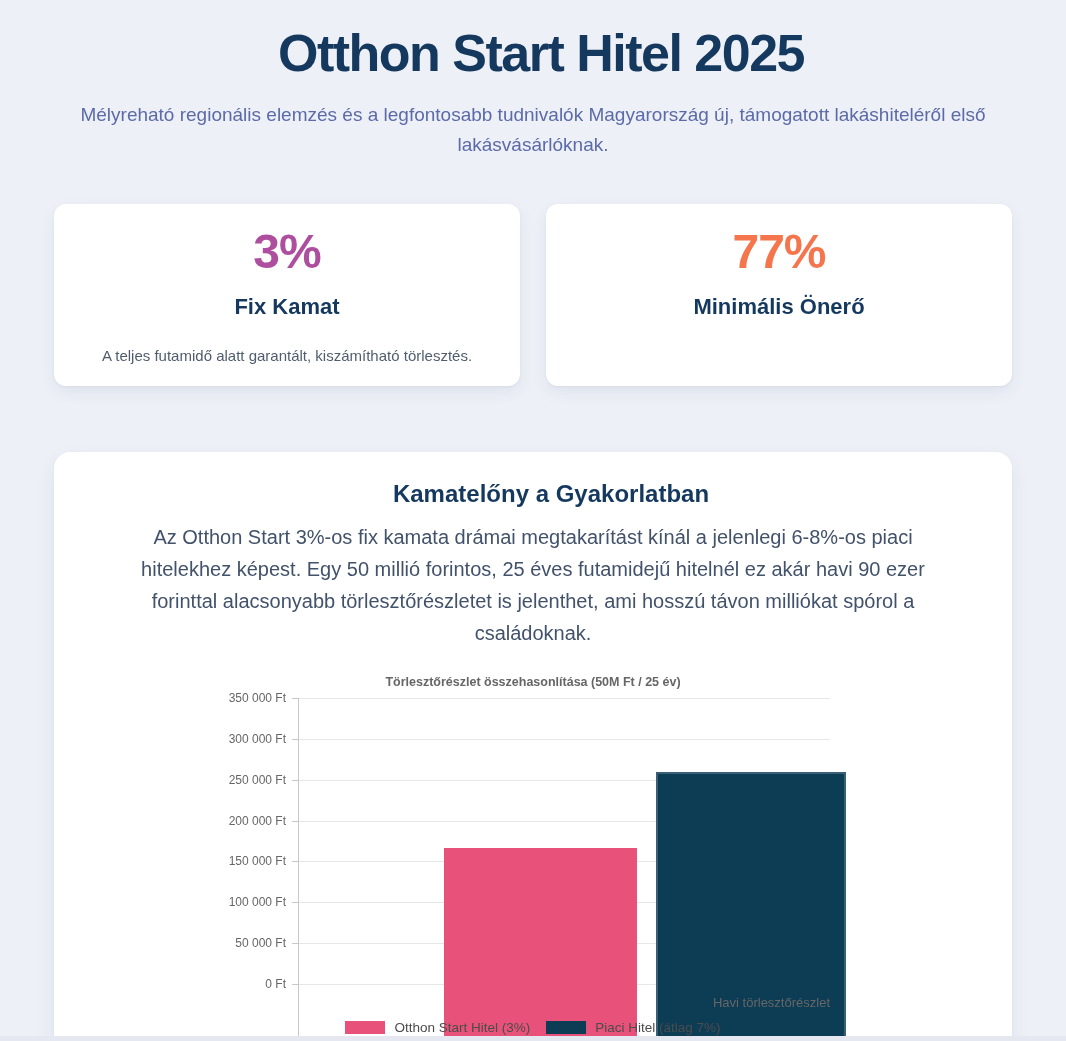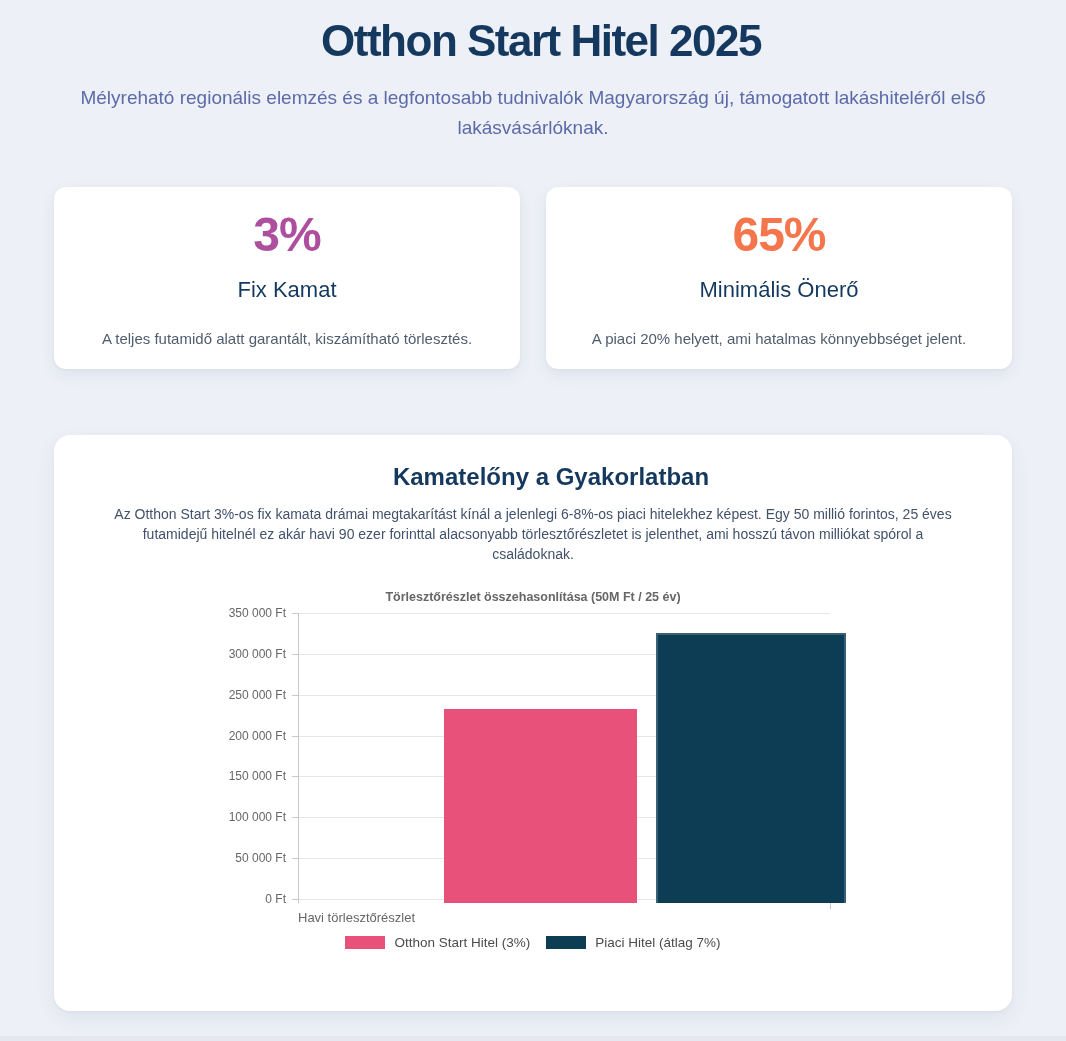--- a/index.html
+++ b/index.html
@@ -9,75 +9,75 @@
     background:#edf0f6;
   }
   .page {
     position:relative;
     width:1066px; height:1041px;
     margin:0 auto;
     background:#edf0f6;
     overflow:hidden;
   }
   .page-title {
-    margin:0; padding-top:16px;
+    margin:8px; padding-top:16px;
     text-align:center;
-    font-size:44px; font-weight:800; letter-spacing:-1.5px;
+    font-size:52px; font-weight:800; letter-spacing:-1.5px;
     color:#15395e; line-height:1.15;padding-left:16px;
   }
   .page-subtitle {
     margin:16px auto 16px; max-width:910px;
     text-align:center;
     font-size:19px; line-height:30px;
     color:#5c6ba8;
   }
   .stats-row {
     display:flex; gap:26px;
     width:958px; margin:44px auto 0;
   }
   .stat-card {
     flex:1 1 0;
     background:#ffffff; border-radius:12px;
     box-shadow:0 6px 16px rgba(40,60,110,0.07), 0 1px 3px rgba(40,60,110,0.05);
     padding:24px 24px 18px;
     text-align:center; min-height:182px;
   }
   .stat-value { font-size:48px; font-weight:800; line-height:1; letter-spacing:-1px; }
-  .stat-label { margin-top:18px; font-size:22px; font-weight:400; color:#15395e; line-height:26px; }
+  .stat-label { margin-top:18px; font-size:22px; font-weight:700; color:#15395e; line-height:26px; }
   .stat-description { margin-top:24px; font-size:15px; color:#505d6e; line-height:23px; }
 
   .analysis-card {
     width:958px; margin:66px auto 0;
     background:#ffffff; border-radius:16px;
     box-shadow:0 8px 20px rgba(40,60,110,0.07), 0 1px 3px rgba(40,60,110,0.05);
     padding:28px 0 28px;
     min-height:576px;
   }
   .section-title {
     margin:0; text-align:center;
     font-size:24px; font-weight:700; color:#15395e;padding-left:36px;
   }
   .section-paragraph {
     margin:13px auto 16px; max-width:852px;
     text-align:center;
-    font-size:14px; line-height:20px; color:#42526b;
+    font-size:20px; line-height:32px; color:#42526b;
   }
   .chart {
     position:relative;
     width:630px; height:372px;
     margin:26px auto 0;
   }
   .chart-title {
     position:absolute; top:0; left:0; right:0;
     text-align:center;
     font-size:12.5px; font-weight:700; color:#666666;
   }
   .chart-plot {
     position:absolute; left:80px; top:23px;
-    width:532px; height:290px;
+    width:532px; height:344px;
     border-left:1px solid #c8c8c8;
   }
   .gridline {
     position:absolute; left:0; right:0; height:1px;
     background:#e7e7e7;
   }
   .tick-mark {
     position:absolute; left:-7px; width:7px; height:1px;
     background:#c8c8c8;
   }
@@ -90,21 +90,21 @@
   .x-edge-tick {
     position:absolute; right:-1px; top:100%;
     width:1px; height:6px; background:#c8c8c8;
   }
   .bar {
     position:absolute; bottom:0;
     border-style:solid; border-width:2px; border-bottom:none;
   }
   .x-axis-label {
     position:absolute; left:80px; width:532px; top:320px;
-    text-align:left;
+    text-align:right;
     font-size:13px; color:#666666;
   }
   .chart-legend {
     position:absolute; left:0; right:0; top:345px;
     display:flex; justify-content:center; align-items:center; gap:16px;
   }
   .legend-item { display:flex; align-items:center; gap:9px; cursor:pointer; }
   .legend-swatch { width:40px; height:13px; }
   .legend-label { font-size:13.5px; color:#4c4c4c; }
   .bottom-strip {
@@ -120,23 +120,22 @@
   <h1 class="page-title">Otthon Start Hitel 2025</h1>
   <p class="page-subtitle">Mélyreható regionális elemzés és a legfontosabb tudnivalók Magyarország új, támogatott lakáshiteléről első lakásvásárlóknak.</p>
 
   <div class="stats-row">
     <div class="stat-card">
       <div class="stat-value" style="color: rgb(174, 78, 158);">3%</div>
       <div class="stat-label">Fix Kamat</div>
       <div class="stat-description">A teljes futamidő alatt garantált, kiszámítható törlesztés.</div>
     </div>
     <div class="stat-card">
-      <div class="stat-value" style="color: rgb(245, 118, 76);">65%</div>
+      <div class="stat-value" style="color: rgb(245, 118, 76);">77%</div>
       <div class="stat-label">Minimális Önerő</div>
-      <div class="stat-description">A piaci 20% helyett, ami hatalmas könnyebbséget jelent.</div>
     </div>
   </div>
 
   <div class="analysis-card">
     <h2 class="section-title">Kamatelőny a Gyakorlatban</h2>
     <p class="section-paragraph">Az Otthon Start 3%-os fix kamata drámai megtakarítást kínál a jelenlegi 6-8%-os piaci hitelekhez képest. Egy 50 millió forintos, 25 éves futamidejű hitelnél ez akár havi 90 ezer forinttal alacsonyabb törlesztőrészletet is jelenthet, ami hosszú távon milliókat spórol a családoknak.</p>
 
     <div class="chart">
       <div class="chart-title">Törlesztőrészlet összehasonlítása (50M Ft / 25 év)</div>
       <div class="chart-plot" id="plot">

